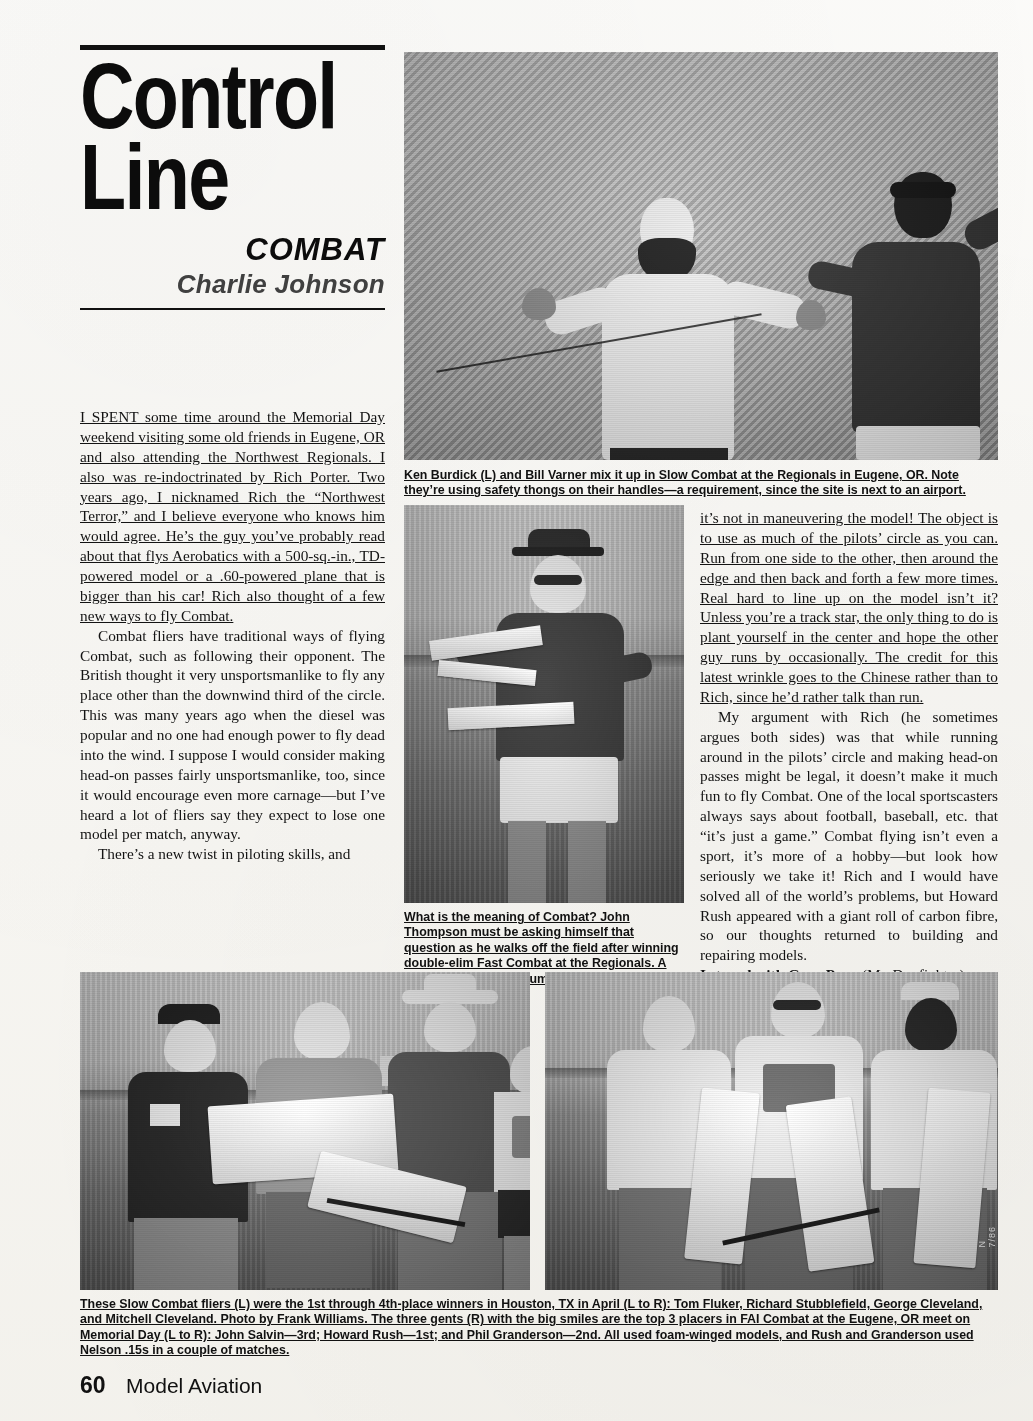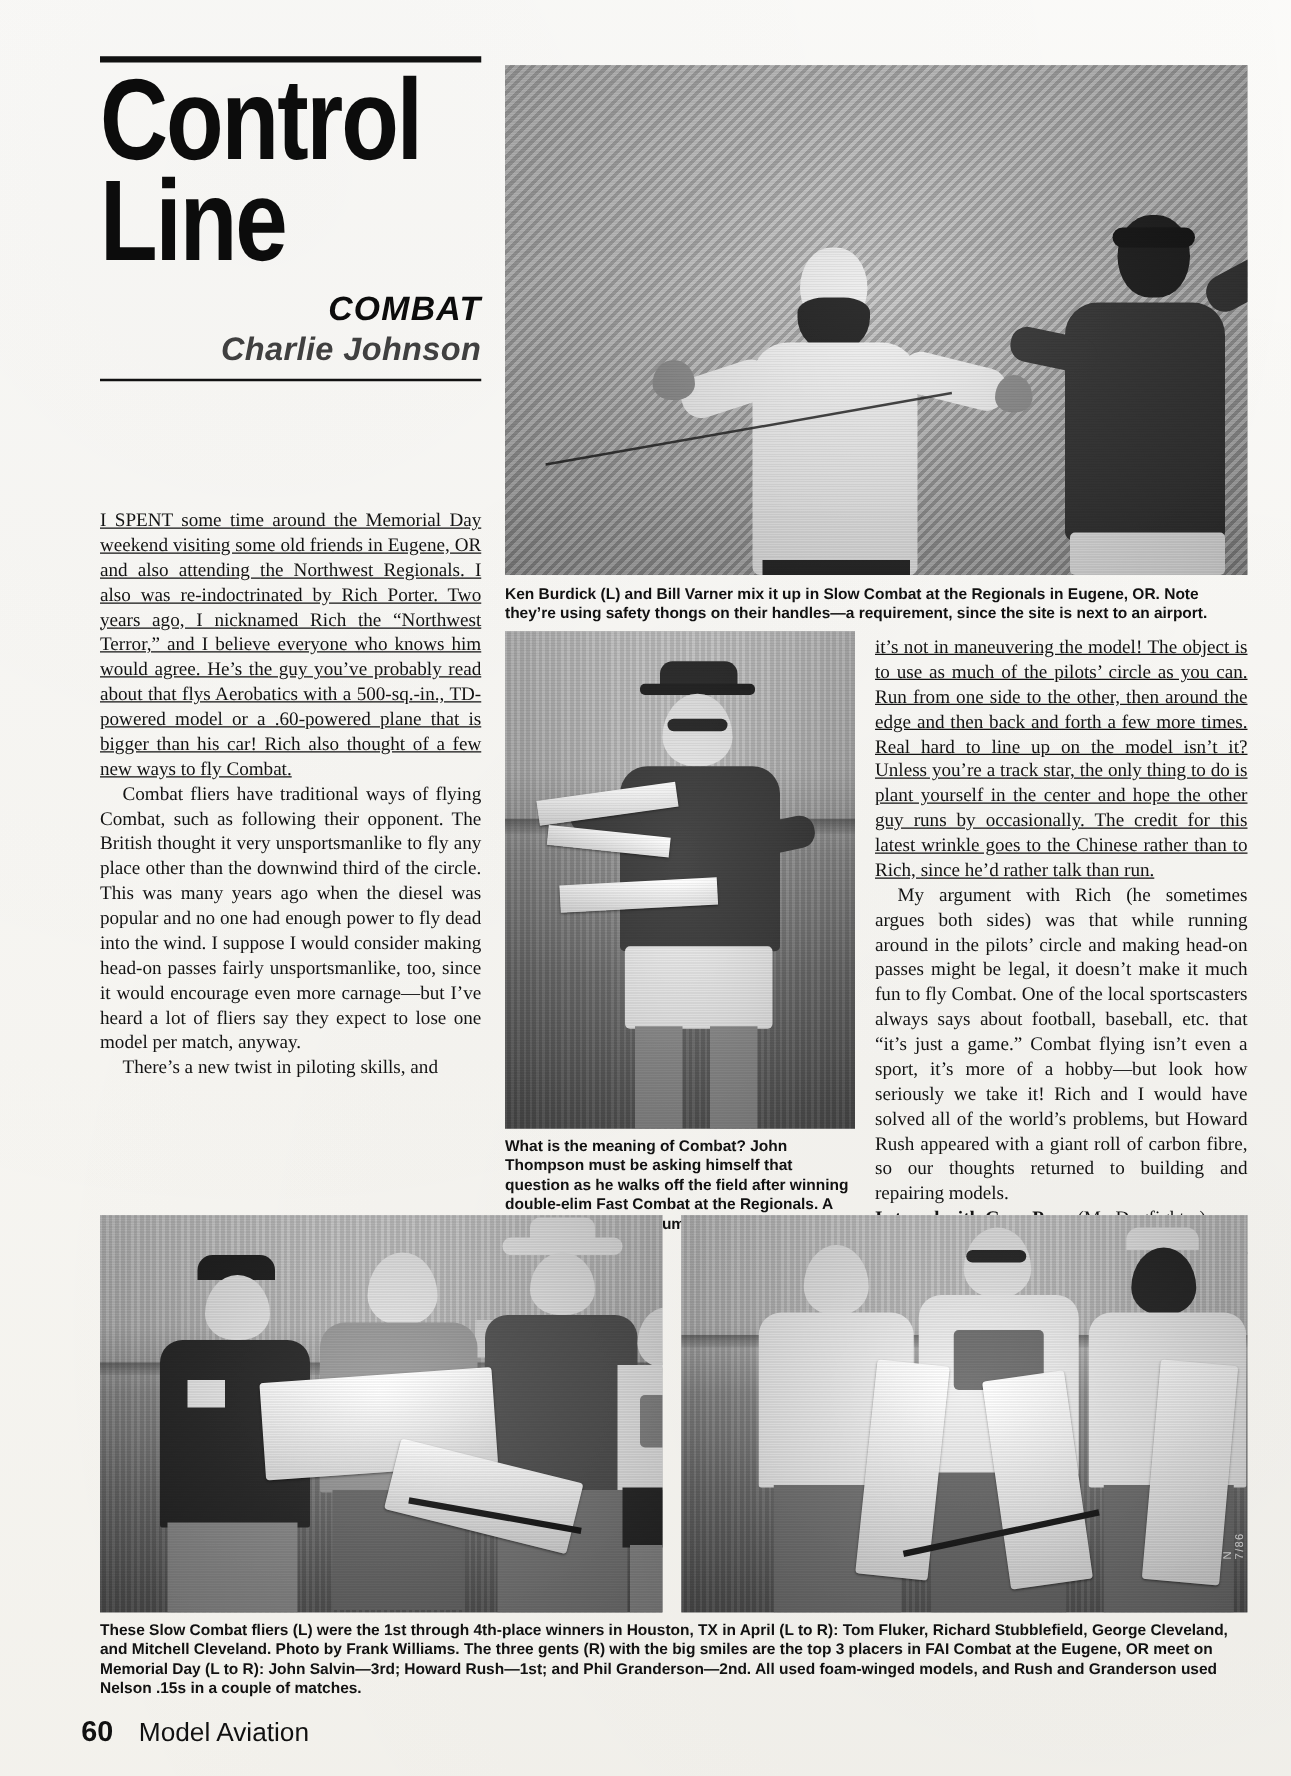--- a/index.html
+++ b/index.html
@@ -48,21 +48,21 @@
     line-height: 0.88;
     letter-spacing: -2px;
     transform: scaleX(0.82);
     transform-origin: left center;
     color: #0c0c0c;
   }
   .dept {
     font-family: "Liberation Sans", sans-serif;
     font-weight: bold;
     font-style: italic;
-    font-size: 27px;
+    font-size: 31px;
     text-align: right;
     letter-spacing: 1px;
     margin-top: 14px;
     color: #0c0c0c;
   }
   .byline {
     font-family: "Liberation Sans", sans-serif;
     font-weight: bold;
     font-style: italic;
     font-size: 26px;
@@ -124,40 +124,41 @@
     background: #9a9a93;
     filter: grayscale(100%) contrast(108%);
   }
   .caption {
     position: absolute;
     font-family: "Liberation Sans", sans-serif;
     font-weight: bold;
     font-size: 12.4px;
     line-height: 1.24;
     color: #111;
+    text-decoration: underline;
   }
 
   
   #photo-1 { left: 404px; top: 52px; width: 594px; height: 408px; }
   #cap-1 { left: 404px; top: 468px; width: 594px; }
 
   
   #photo-2 { left: 404px; top: 505px; width: 280px; height: 398px; }
   #cap-2 { left: 404px; top: 910px; width: 283px; }
 
   
   #photo-3 { left: 80px; top: 972px; width: 450px; height: 318px; }
   
   #photo-4 { left: 545px; top: 972px; width: 453px; height: 318px; }
   #cap-34 { left: 80px; top: 1297px; width: 918px; }
 
   
   .footer {
     position: absolute;
-    left: 65px;
+    left: 80px;
     top: 1372px;
     font-family: "Liberation Sans", sans-serif;
     color: #111;
   }
   .footer .pageno {
     font-size: 23px;
     font-weight: bold;
     display: inline-block;
     vertical-align: baseline;
   }

